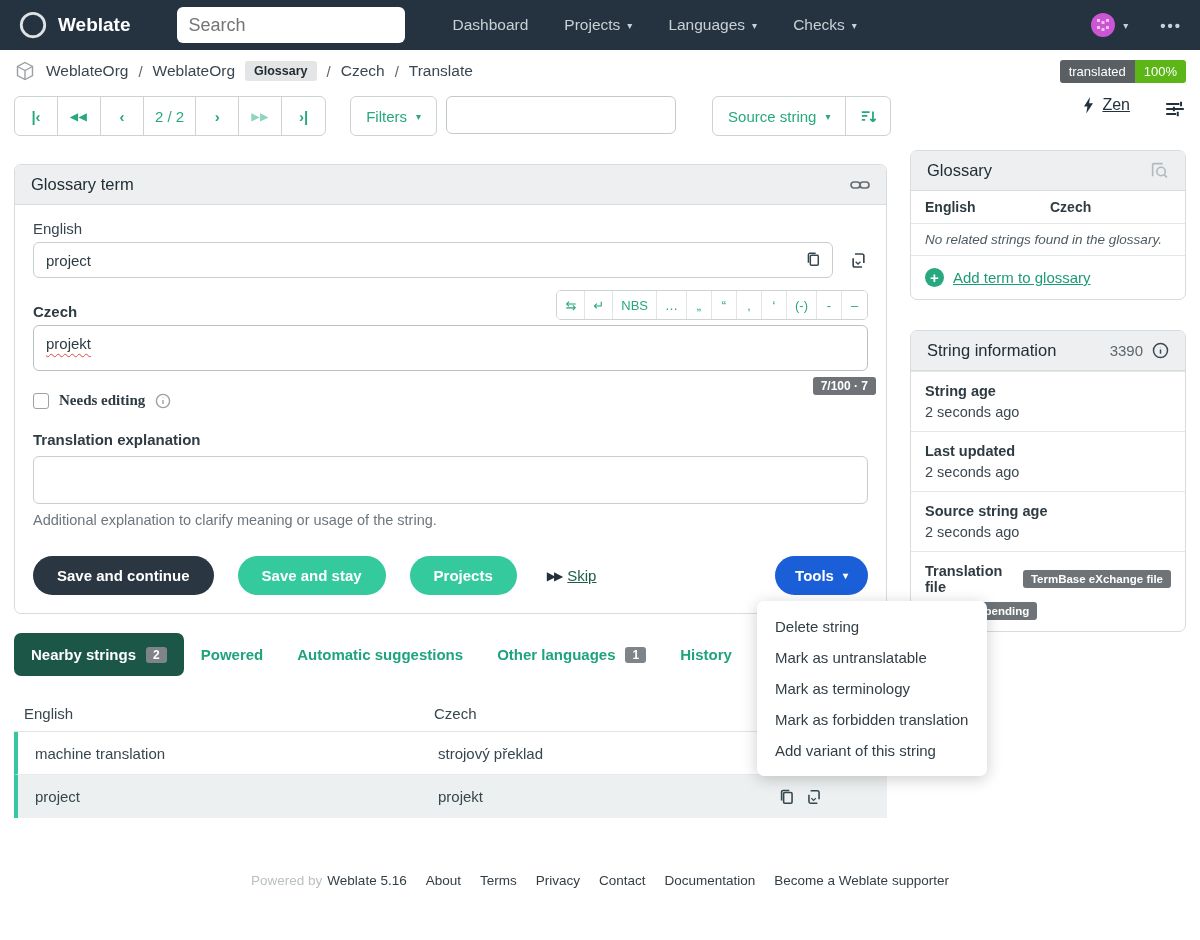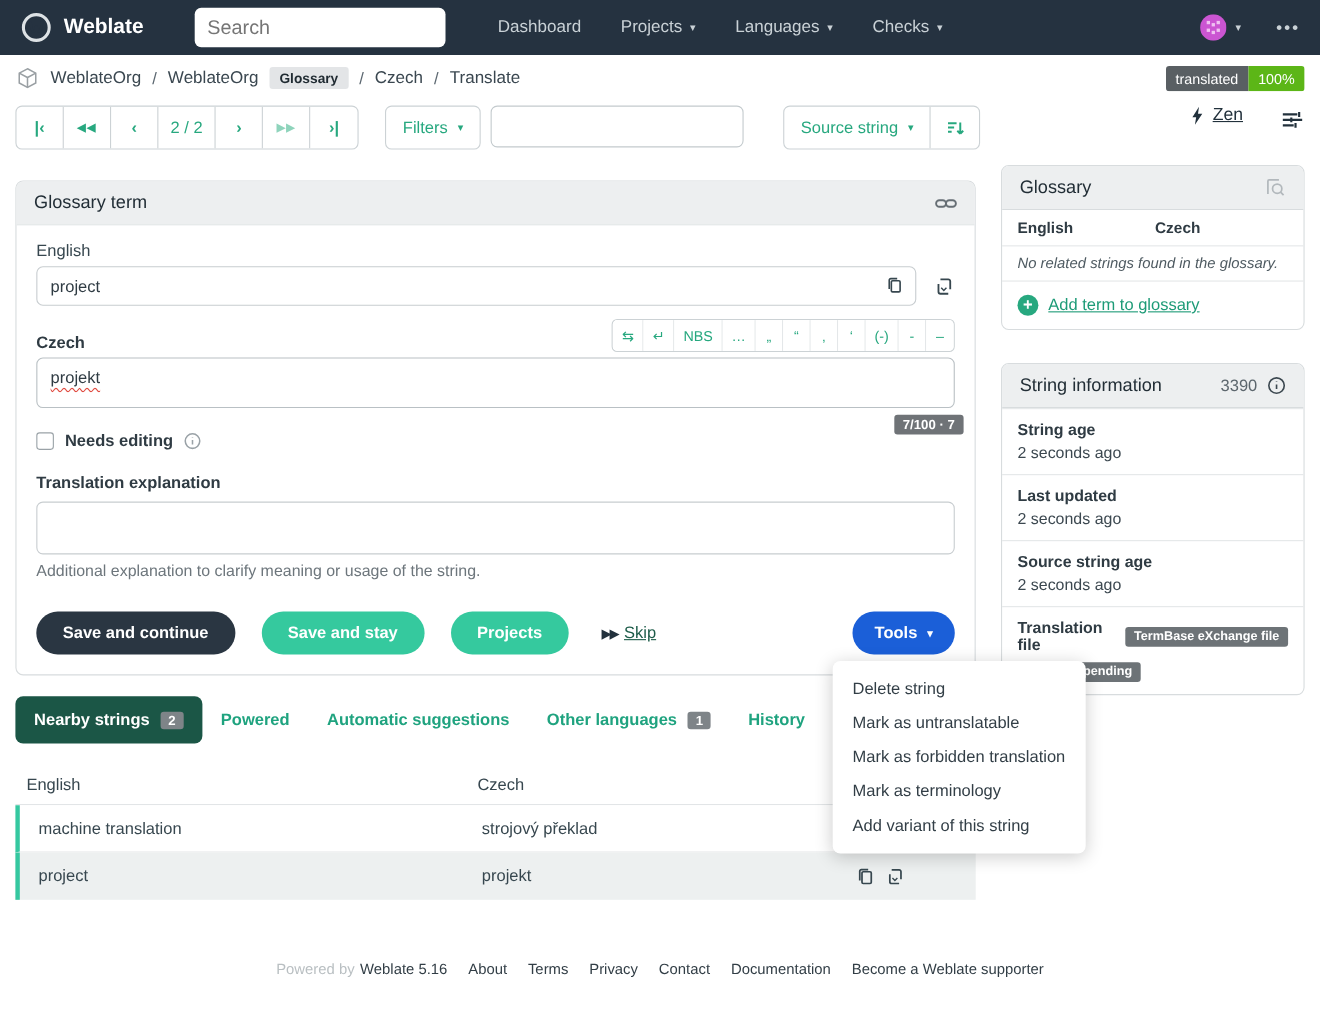--- a/index.html
+++ b/index.html
@@ -75,21 +75,21 @@
   .char-btn:last-child { border-right:none; }
   .cz-wrap { position:relative; margin-top:5px; }
   .cz-area { height:46px; border:1px solid #b9c0c4; border-radius:6px; padding:9px 12px;
             font-size:15px; color:#2f3b43; background:#fff; }
   .wavy { text-decoration:underline wavy #e04a3f; text-decoration-thickness:1px;
             text-underline-offset:4px; text-decoration-skip-ink:none; }
   .counter { position:absolute; right:-8px; top:calc(100% + 6px); background:rgba(95,100,104,.9);
             color:#fff; font-size:12px; font-weight:bold; padding:2px 8px; border-radius:3px; }
   .needs-row { display:flex; align-items:center; gap:10px; margin-top:21px; }
   .checkbox { width:16px; height:16px; border:1px solid #9aa2a7; border-radius:3px; background:#fff; cursor:pointer; }
-  .needs-label { font-size:15px; font-weight:bold; color:#2f3b43; }
+  .needs-label { font-size:15px; font-weight:bold; color:#2f3b43;font-family:Liberation Serif, serif; }
   .expl-label { margin-top:22px; font-size:15px; font-weight:bold; color:#2f3b43; }
   .expl-area { margin-top:8px; height:48px; border:1px solid #c8cdd0; border-radius:6px; background:#fff; }
   .expl-help { margin-top:8px; font-size:14.5px; color:#6d767c; }
   .btn-row { display:flex; align-items:center; margin-top:28px; }
   .btn { border-radius:22px; padding:11px 24px; font-size:15px; font-weight:bold; color:#fff;
             border:none; cursor:pointer; font-family:inherit; }
   .btn-dark { background:#2a3642; }
   .btn-teal { background:#35c99e; margin-left:24px; }
   .skip { display:flex; align-items:center; gap:6px; margin-left:30px; cursor:pointer; }
   .skip-icon { color:#22313c; font-size:12px; letter-spacing:-2px; }
@@ -463,22 +463,22 @@
             <path d="m10 11 2.5 2.5L15 11" transform="translate(-2.4 .2) scale(.8)"></path>
           </svg>
         </span>
       </span>
     </div>
   </div>
 
   <div class="menu">
     <div class="menu-item">Delete string</div>
     <div class="menu-item">Mark as untranslatable</div>
+    <div class="menu-item">Mark as terminology</div>
     <div class="menu-item">Mark as forbidden translation</div>
-    <div class="menu-item">Mark as terminology</div>
     <div class="menu-item">Add variant of this string</div>
   </div>
 
   <div class="footer">
     <span class="powered-wrap">
       <span class="powered">Powered by</span>
       <span class="f-link">Weblate 5.16</span>
     </span>
     <span class="f-link">About</span>
     <span class="f-link">Terms</span>

